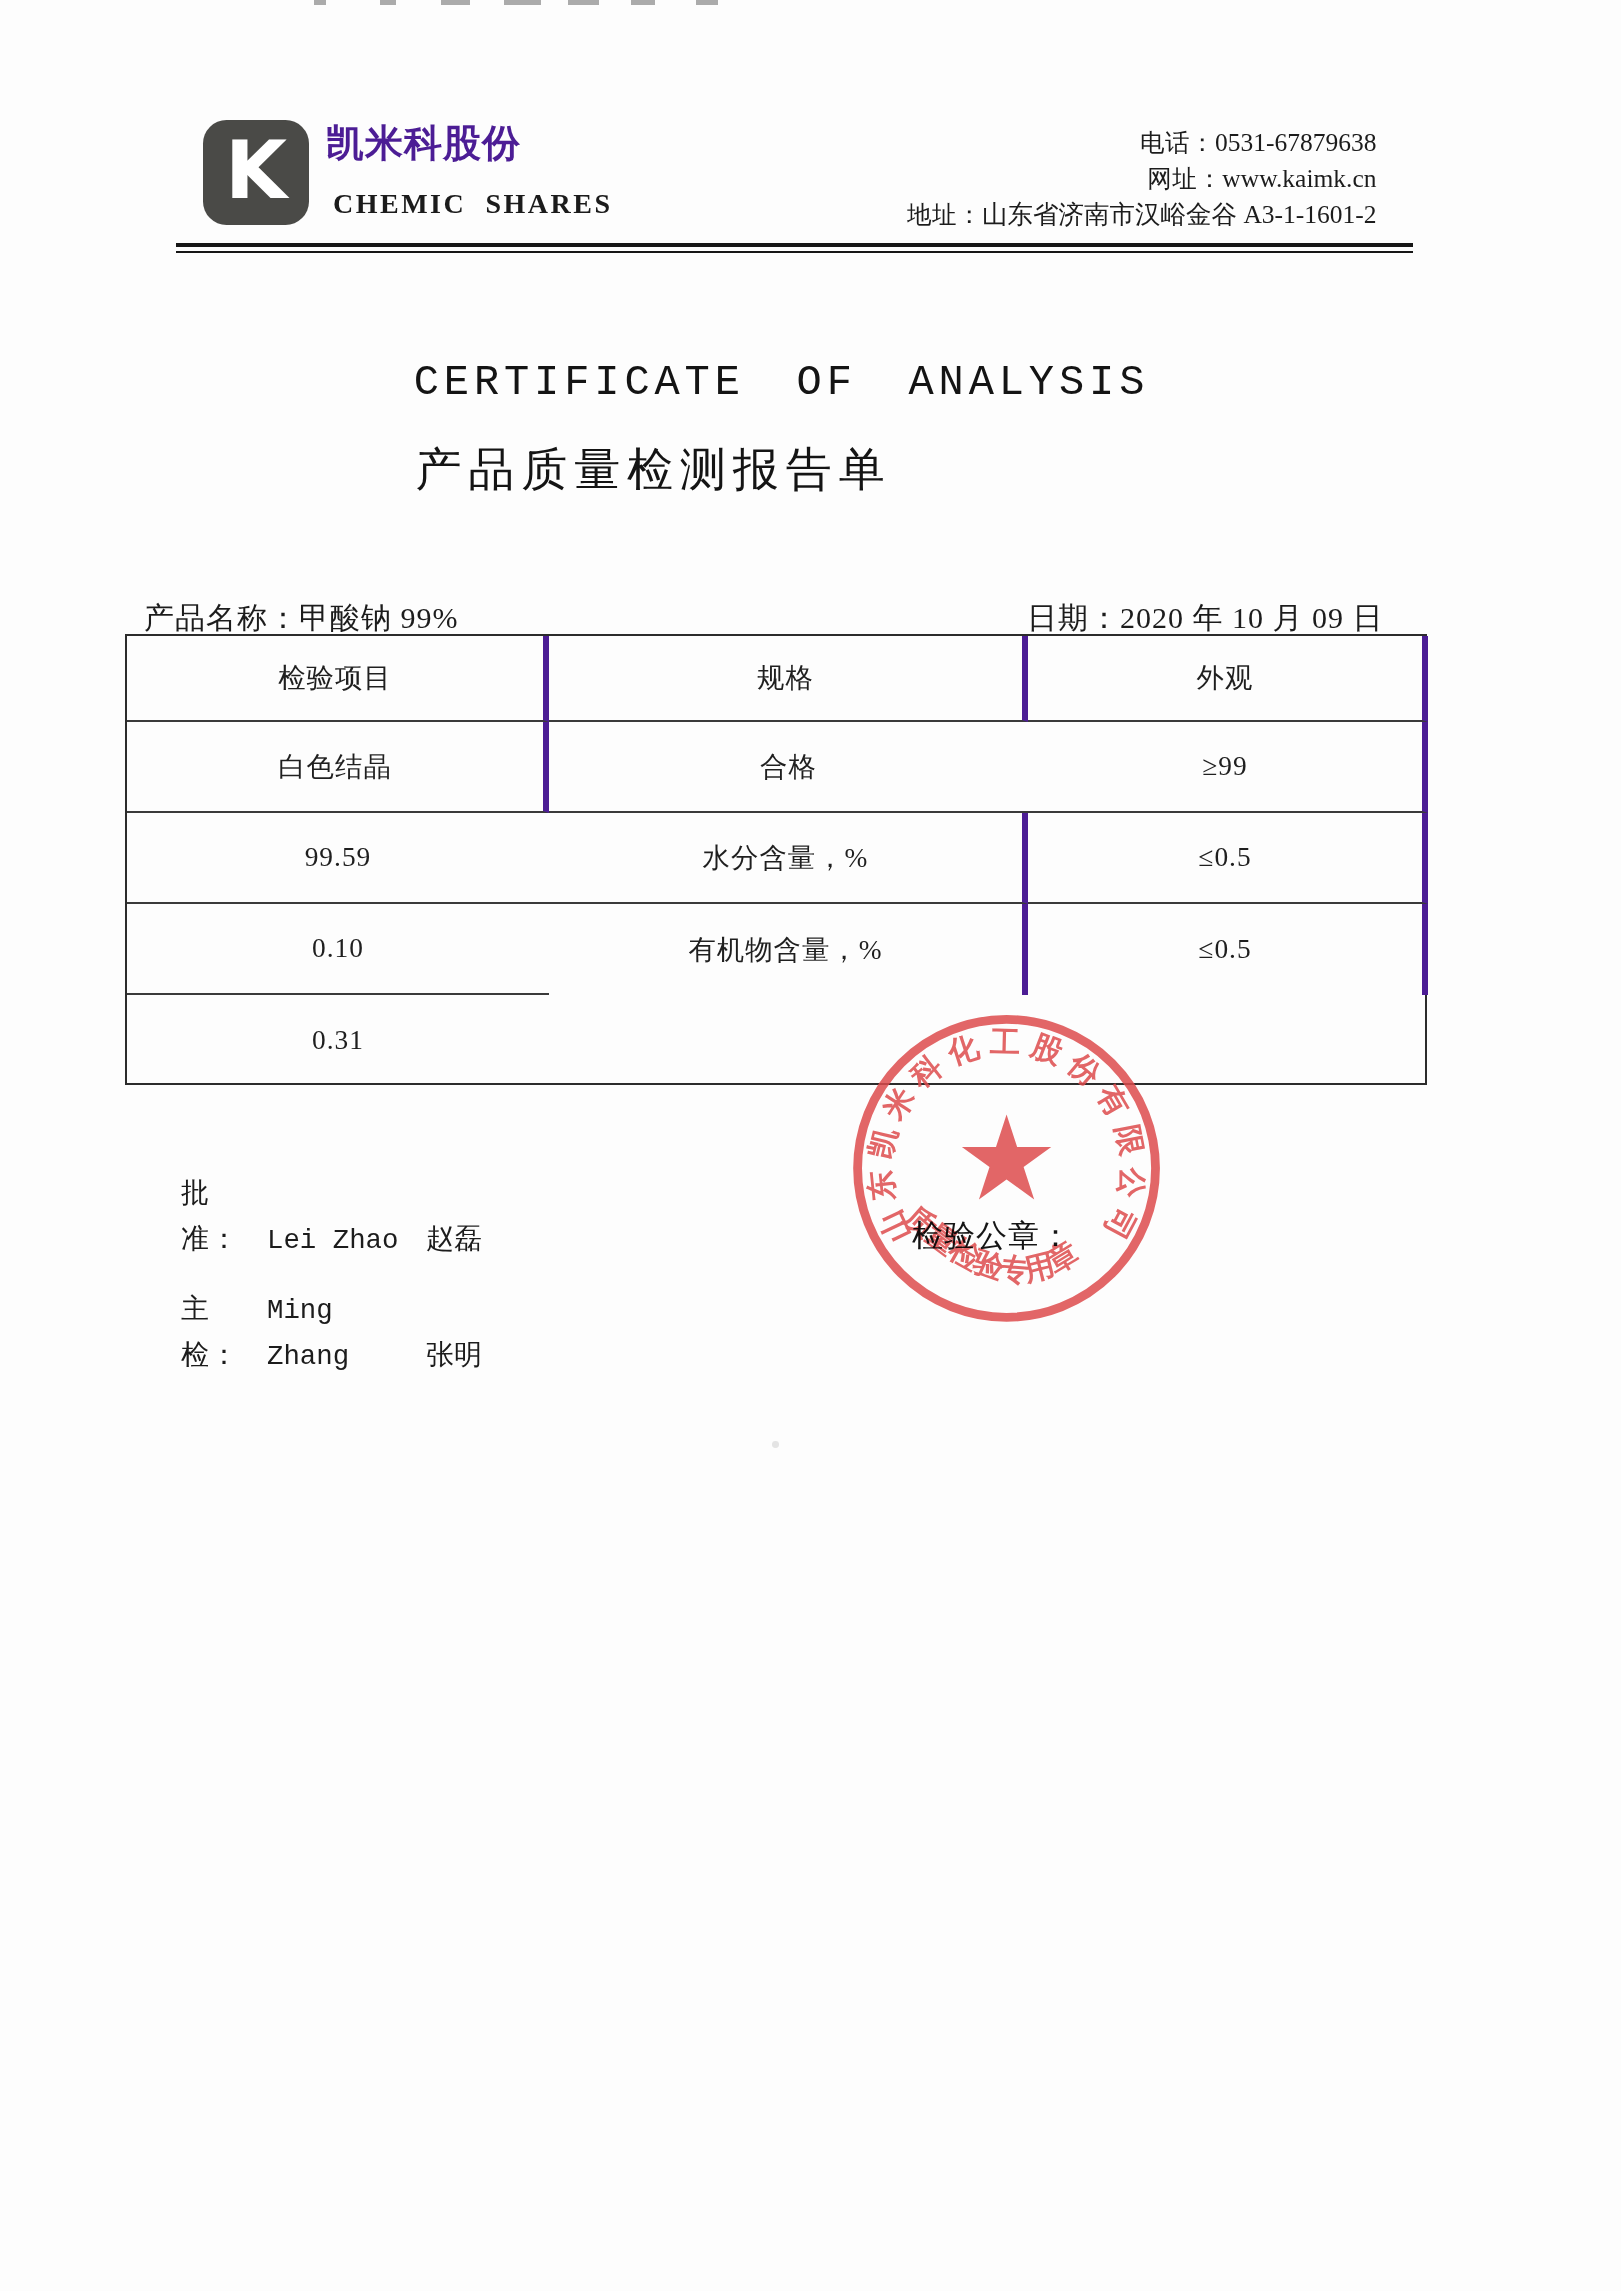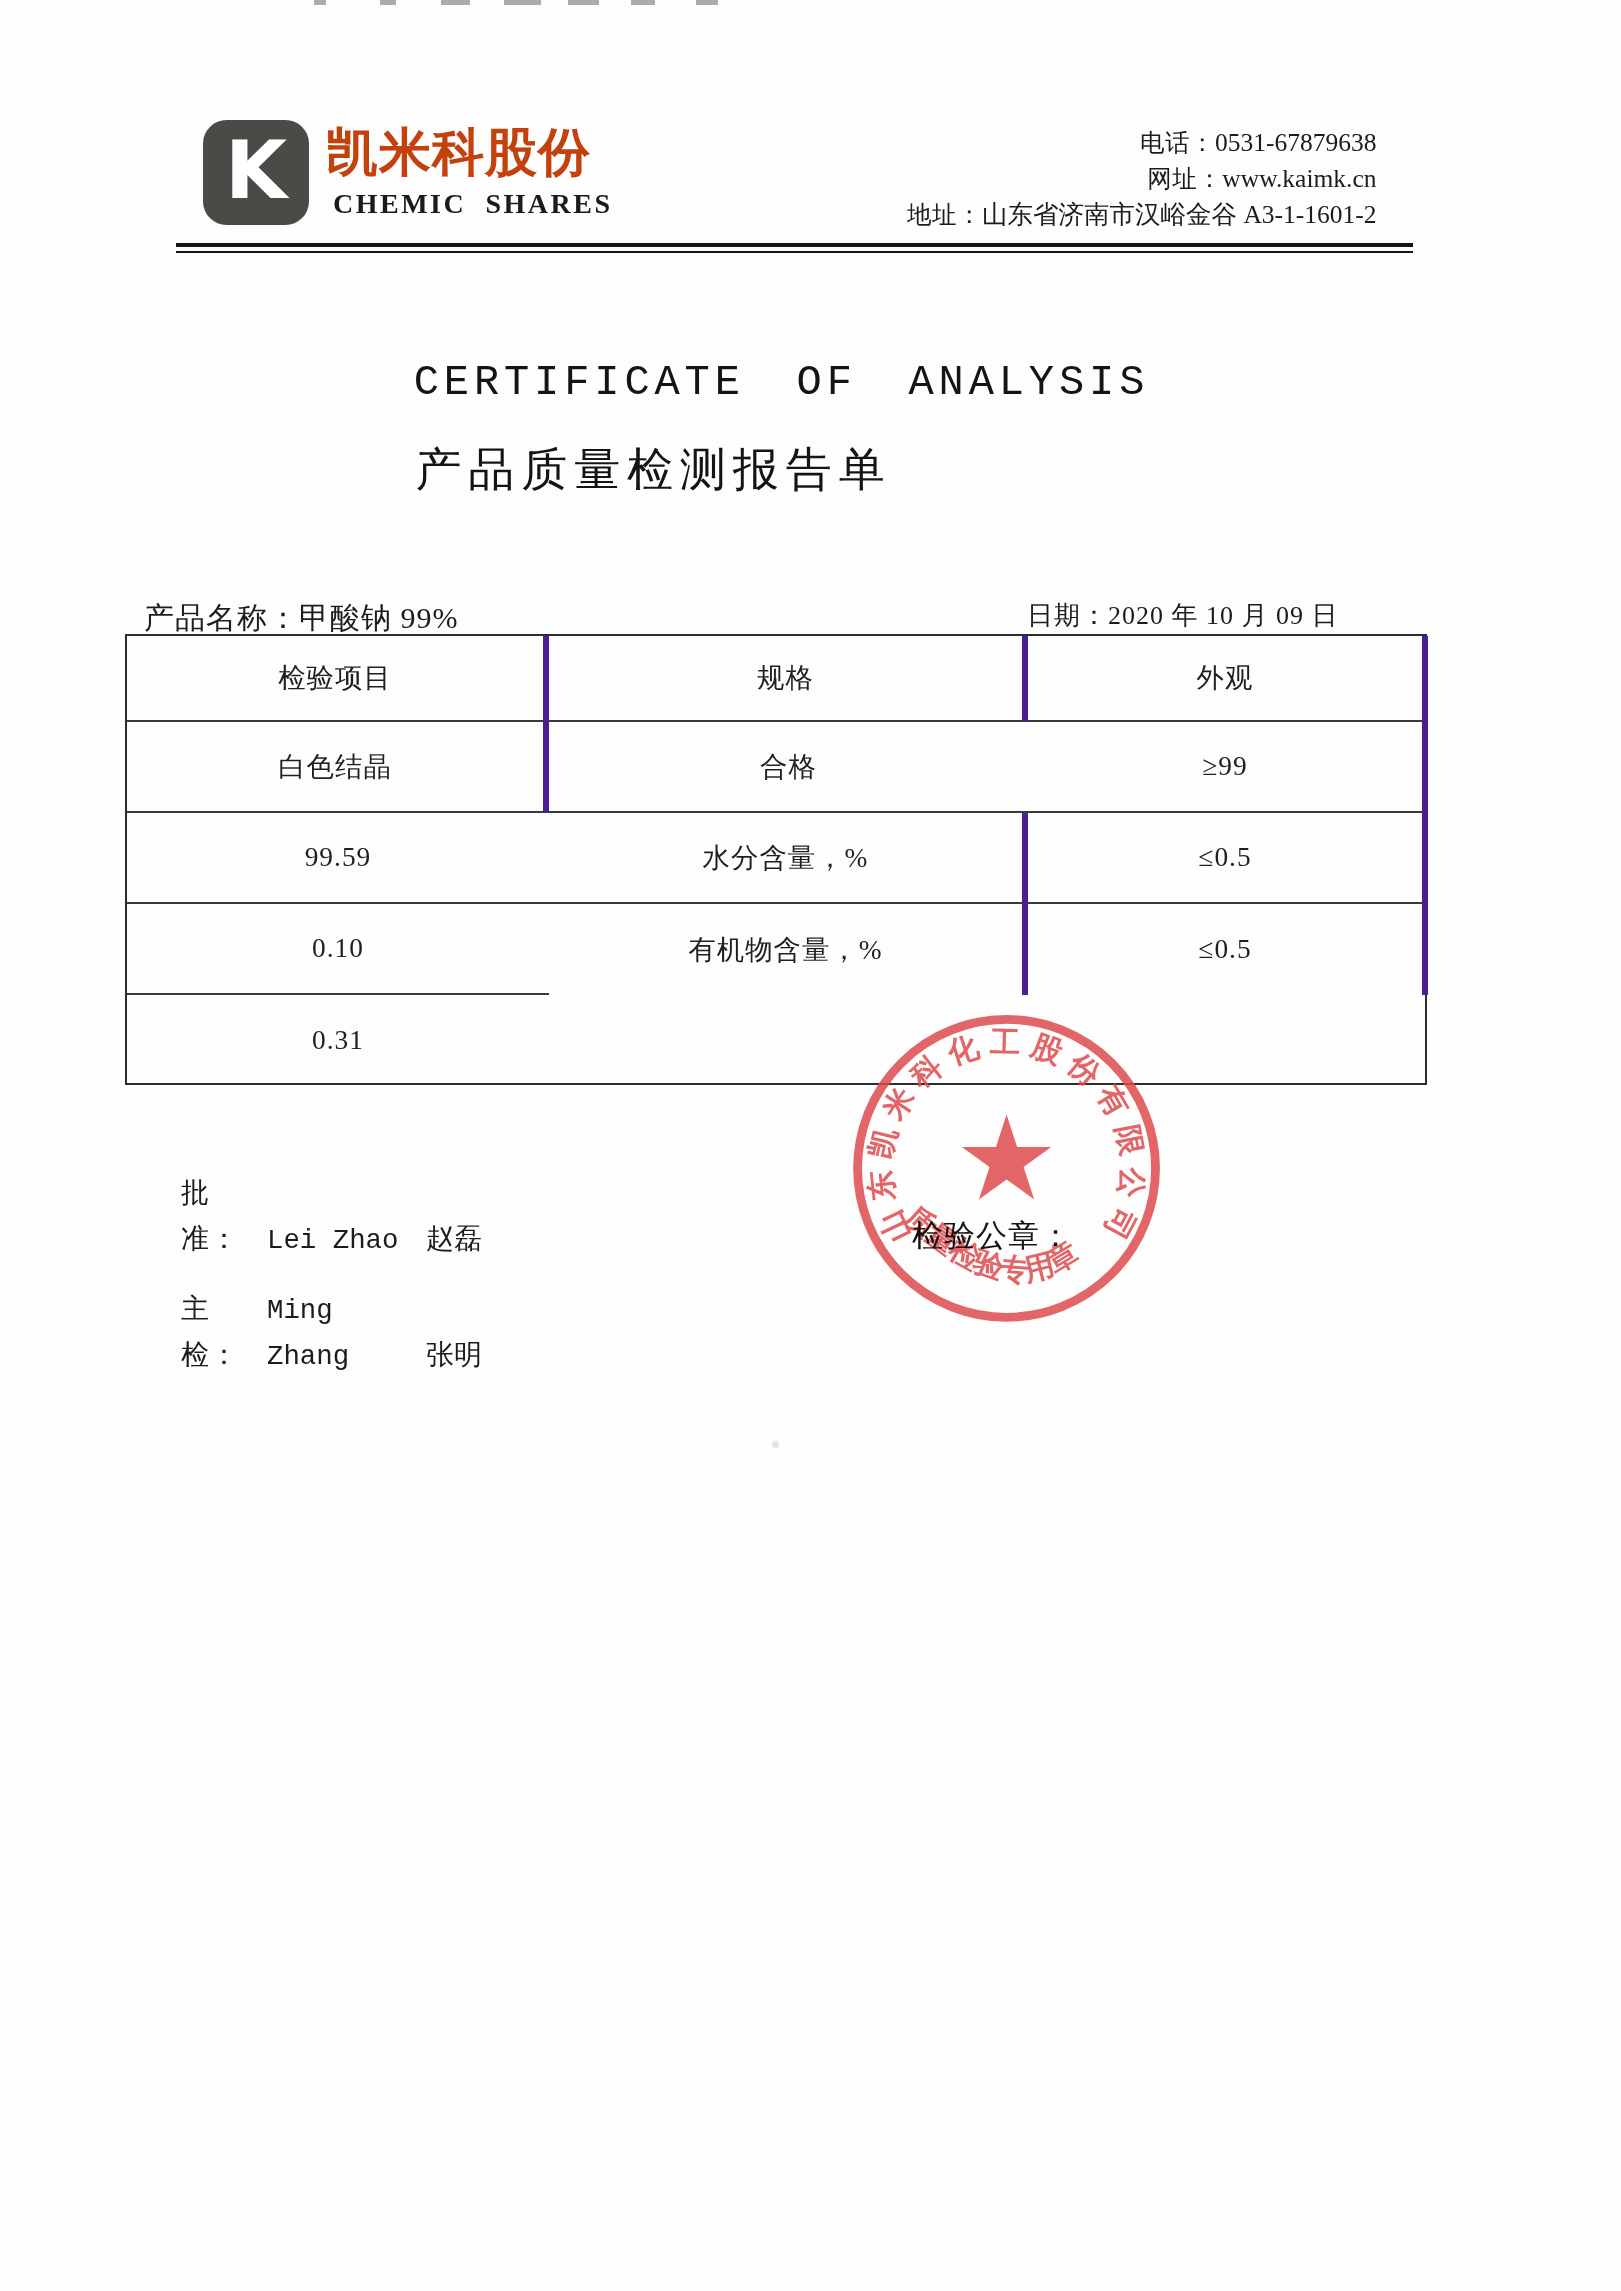--- a/index.html
+++ b/index.html
@@ -19,21 +19,21 @@
     position:absolute; left:203px; top:120px; width:106px; height:105px;
     background:#4a4a47; border-radius:23.5px; display:flex; align-items:center; justify-content:center;
   }
   .logo-k{
     font-family:"DejaVu Sans","Liberation Sans",sans-serif; font-weight:700;
     font-size:80px; color:#fff; line-height:1; transform:translateY(-2px);
   }
   .company-zh{
     position:absolute; left:326px; top:118px;
     font-family:"DejaVu Sans","Liberation Sans",sans-serif;
-    font-weight:900; font-size:52px; letter-spacing:1px; color:#c2410c;
+    font-weight:900; font-size:38px; letter-spacing:1px; color:#4c1d95;
   }
   .company-en{
     position:absolute; left:333px; top:188px;
     font-weight:700; font-size:28px; letter-spacing:2.5px; word-spacing:9.8px; color:#1b1b1b;
   }
   .contact{position:absolute; left:907px; top:125px; font-weight:400; font-size:24.5px; line-height:36px;text-align:right;}
   .contact-row{white-space:nowrap;}
   .contact-label{letter-spacing:0.5px;}
   .contact-value{font-size:25.5px;}
   .header-rule{
@@ -49,21 +49,21 @@
     font-size:42px; letter-spacing:4.9px; word-spacing:21.6px; color:#141414;
   }
   .title-zh{
     position:absolute; left:0; top:439px; width:1621px; text-align:center;
     transform:translateX(-157px);
     font-size:46px; letter-spacing:6.9px; color:#141414;
   }
 
   
   .meta-product{position:absolute; left:144px; top:598px; font-size:30px; letter-spacing:1px;}
-  .meta-date{position:absolute; left:1027px; top:598px; font-size:26px; letter-spacing:1px;}
+  .meta-date{position:absolute; left:1027px; top:598px; font-size:30px; letter-spacing:1px;}
 
   
   .coa-table{
     position:absolute; left:125px; top:634px; width:1302px; height:451px;
     display:grid; grid-template-columns:422px 479px 400px;
     grid-template-rows:86px 91px 91px 91px 91px;
     border:2px solid #2c2c2c; box-sizing:border-box;
   }
   .cell{
     display:flex; align-items:center; justify-content:center;

